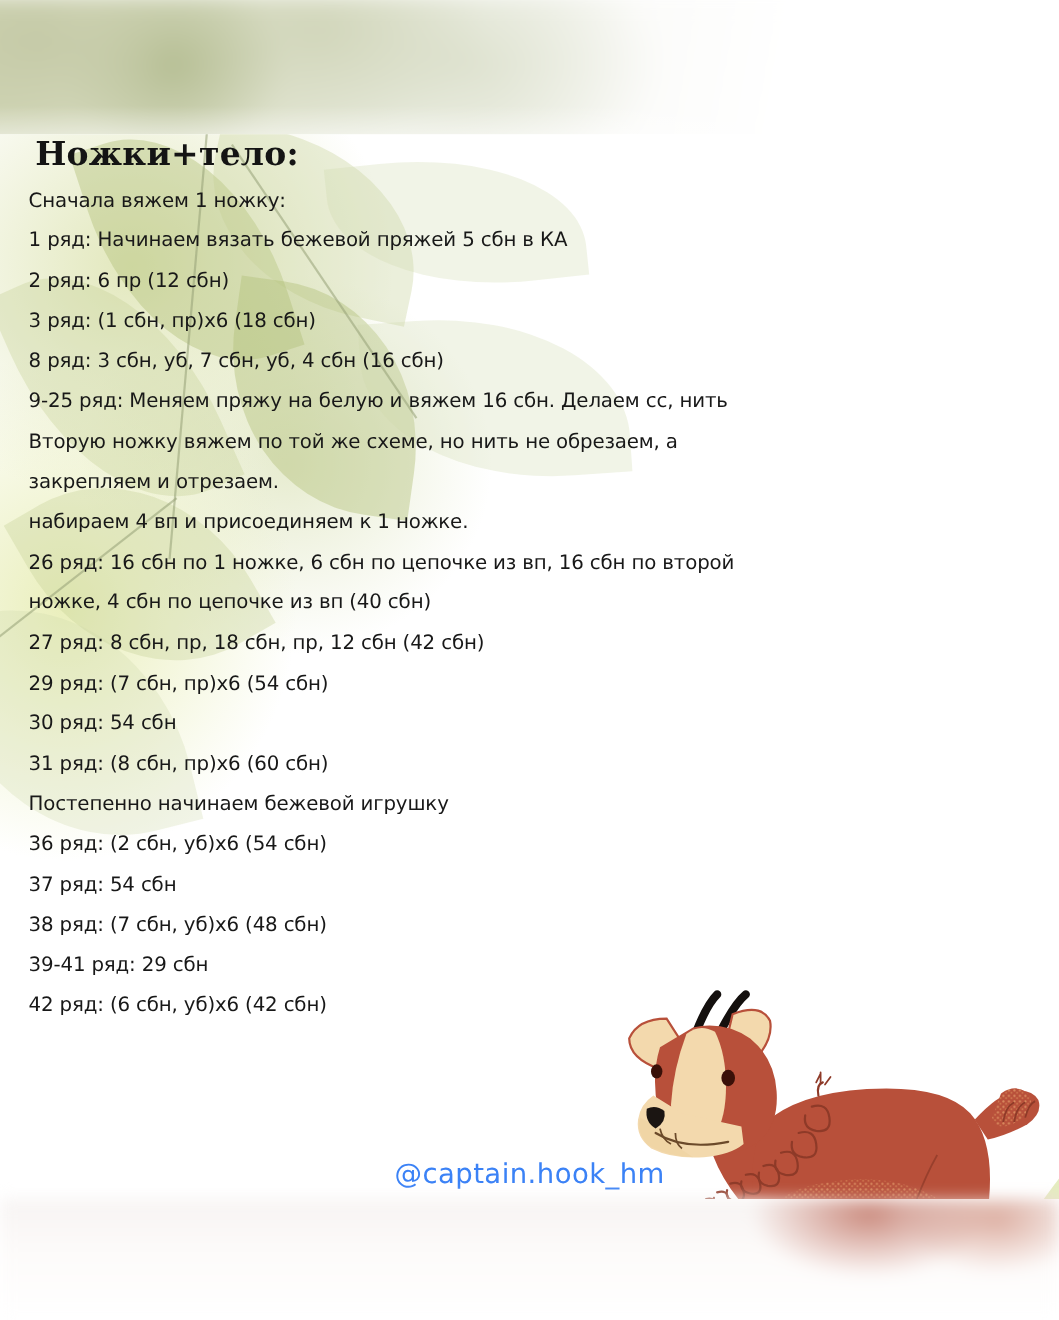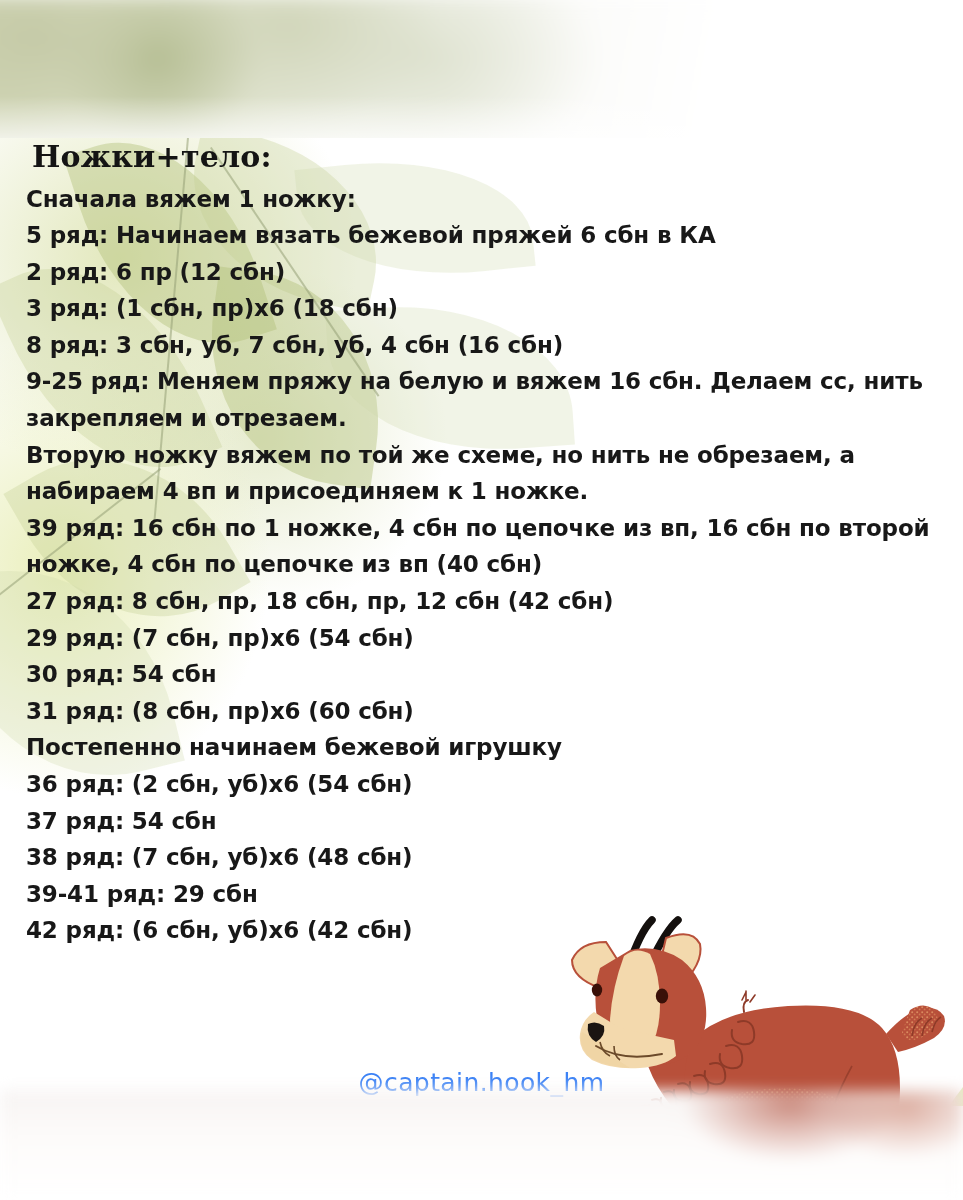--- a/index.html
+++ b/index.html
@@ -28,21 +28,21 @@
     filter:blur(9px);
     transform:scale(1.06);
   }
   .bg-photo-fade{
     position:absolute;left:0;top:96px;width:963px;height:60px;
     background:linear-gradient(to bottom, rgba(255,255,255,0) 0%, rgba(255,255,255,.55) 55%, rgba(255,255,255,.95) 100%);
   }
 
   
   .sheet{
-    position:absolute; left:0; top:138px; width:963px; height:968px;
+    position:absolute; left:0; top:122px; width:963px; height:968px;
     background:#ffffff;
     overflow:hidden;
   }
 
   
   .wash{
     position:absolute;left:0;top:0;width:560px;height:780px;
     background:
       radial-gradient(ellipse 330px 300px at 120px 120px, rgba(219,226,172,.80), rgba(219,226,172,0) 72%),
       radial-gradient(ellipse 300px 330px at 60px 430px, rgba(230,236,176,.85), rgba(230,236,176,0) 70%),
@@ -71,26 +71,25 @@
     font-family:"DejaVu Serif", serif;
     font-weight:bold;
     font-size:30px;
     color:#141414;
     letter-spacing:.2px;
     margin:0 0 6px 6px;
     line-height:1.15;
   }
   .line{
     font-family:"DejaVu Sans", sans-serif;
-    font-size:23px;
+    font-size:18px;
     color:#181818;
     line-height:36.6px;
     white-space:pre-wrap;
     letter-spacing:-.15px;
-    font-weight:bold;
   }
 
   .handle{
     position:absolute;
     left:0; top:930px; width:963px;
     text-align:center;
     font-family:"DejaVu Sans", sans-serif;
     font-size:25px;
     color:#3b82f6;
     letter-spacing:.4px;
@@ -135,29 +134,29 @@
     <div class="leaf paler" style="left:-40px;top:420px;width:200px;height:230px;transform:rotate(-14deg);"></div>
 
     <div class="stem" style="left:188px;top:-12px;width:2px;height:400px;transform:rotate(5deg);"></div>
     <div class="stem" style="left:210px;top:10px;width:2px;height:300px;transform:rotate(-34deg);"></div>
     <div class="stem" style="left:160px;top:330px;width:2px;height:300px;transform:rotate(52deg);"></div>
 
     <div class="text-col">
       <div class="title">Ножки+тело:</div>
       <div id="lines">
           <div class="line">Сначала вяжем 1 ножку:</div>
-          <div class="line">5 ряд: Начинаем вязать бежевой пряжей 6 сбн в КА</div>
+          <div class="line">1 ряд: Начинаем вязать бежевой пряжей 5 сбн в КА</div>
           <div class="line">2 ряд: 6 пр (12 сбн)</div>
           <div class="line">3 ряд: (1 сбн, пр)х6 (18 сбн)</div>
           <div class="line">8 ряд: 3 сбн, уб, 7 сбн, уб, 4 сбн (16 сбн)</div>
           <div class="line">9-25 ряд: Меняем пряжу на белую и вяжем 16 сбн. Делаем сс, нить</div>
+          <div class="line">Вторую ножку вяжем по той же схеме, но нить не обрезаем, а</div>
           <div class="line">закрепляем и отрезаем.</div>
-          <div class="line">Вторую ножку вяжем по той же схеме, но нить не обрезаем, а</div>
           <div class="line">набираем 4 вп и присоединяем к 1 ножке.</div>
-          <div class="line">39 ряд: 16 сбн по 1 ножке, 4 сбн по цепочке из вп, 16 сбн по второй</div>
+          <div class="line">26 ряд: 16 сбн по 1 ножке, 6 сбн по цепочке из вп, 16 сбн по второй</div>
           <div class="line">ножке, 4 сбн по цепочке из вп (40 сбн)</div>
           <div class="line">27 ряд: 8 сбн, пр, 18 сбн, пр, 12 сбн (42 сбн)</div>
           <div class="line">29 ряд: (7 сбн, пр)х6 (54 сбн)</div>
           <div class="line">30 ряд: 54 сбн</div>
           <div class="line">31 ряд: (8 сбн, пр)х6 (60 сбн)</div>
           <div class="line">Постепенно начинаем бежевой игрушку</div>
           <div class="line">36 ряд: (2 сбн, уб)х6 (54 сбн)</div>
           <div class="line">37 ряд: 54 сбн</div>
           <div class="line">38 ряд: (7 сбн, уб)х6 (48 сбн)</div>
           <div class="line">39-41 ряд: 29 сбн</div>

